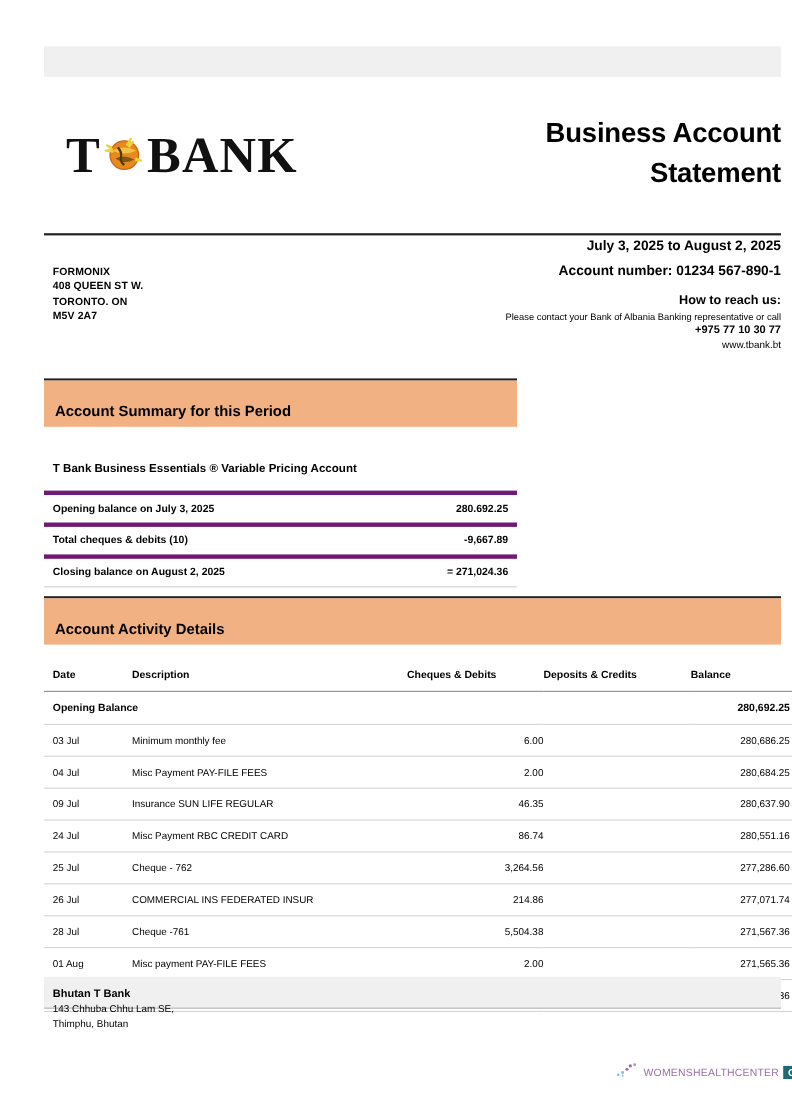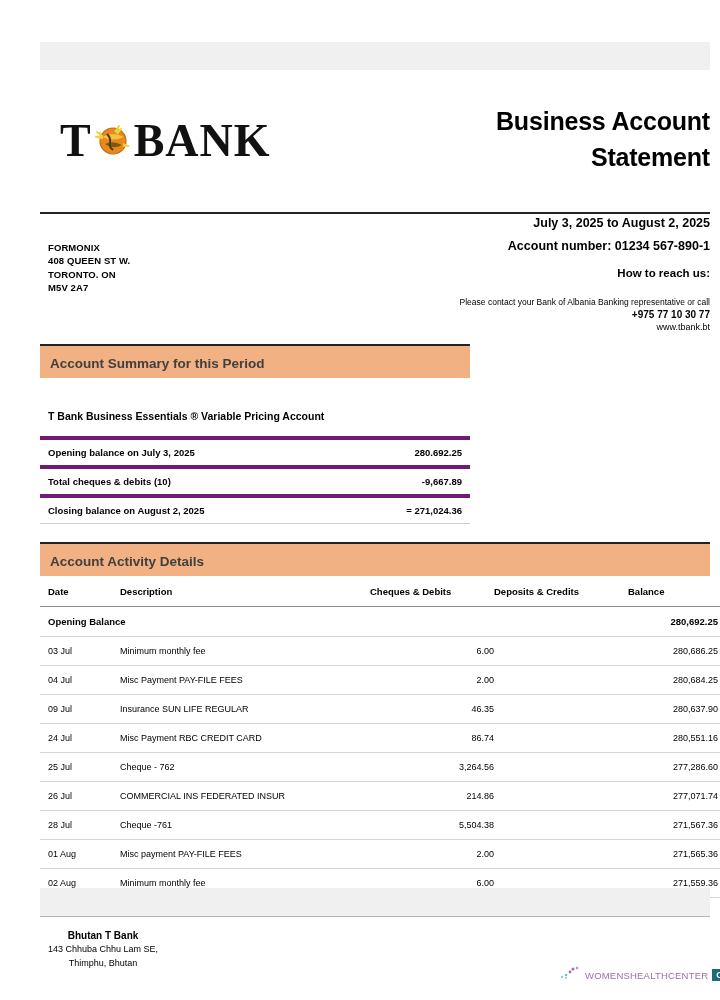--- a/index.html
+++ b/index.html
@@ -92,21 +92,21 @@
     font-size: 12.5px;
     font-weight: bold;
     margin-bottom: 14px;
   }
   .meta .reach {
     font-size: 11.5px;
     font-weight: bold;
   }
   .meta .reach-sub {
     font-size: 8.5px;
-    margin-top: 18px;
+    margin-top: 4px;
   }
   .meta .phone {
     font-size: 10px;
     font-weight: bold;
     margin-top: 2px;
   }
   .meta .web {
     font-size: 9px;
     margin-top: 2px;
   }
@@ -117,24 +117,24 @@
     left: 48px; top: 241px;
     font-size: 9.5px;
     font-weight: bold;
     line-height: 1.42;
     letter-spacing: 0.1px;
   }
 
   
   .band {
     background: #f2b183;
-    color: #404040;
+    color: #000000;
     font-size: 13.5px;
     font-weight: bold;
-    padding: 10px 0 7px 10px;
+    padding: 20px 0 7px 10px;
     box-sizing: border-box;
   }
   .band-rule {
     border-top: 2px solid #222222;
   }
 
   .summary-wrap {
     position: absolute;
     left: 40px; top: 344px;
     width: 430px;
@@ -164,21 +164,21 @@
   }
   table.activity {
     width: 100%;
     border-collapse: collapse;
     table-layout: fixed;
   }
   table.activity th {
     font-size: 9.5px;
     font-weight: bold;
     text-align: left;
-    padding: 10px 0 9px 0;
+    padding: 22px 0 9px 0;
     border-bottom: 1px solid #8c8c8c;
   }
   table.activity td {
     font-size: 9px;
     padding: 9px 0 9px 0;
     border-bottom: 1px solid #d4d4d4;
     vertical-align: middle;
   }
   tr.opening td {
     font-weight: bold;
@@ -195,24 +195,23 @@
     position: absolute;
     left: 40px; top: 888px;
     width: 670px; height: 28px;
     background: #f0f0f0;
     border-bottom: 1px solid #b5b5b5;
   }
 
   
   .footer {
     position: absolute;
-    left: 48px; top: 928px;
+    left: 48px; top: 896px;
     font-size: 9px;
     line-height: 1.5;
-    text-align: center;
   }
   .footer .fname {
     font-size: 10px;
     font-weight: bold;
   }
 
   
   .watermark {
     position: absolute;
     left: 560px; top: 966px;

